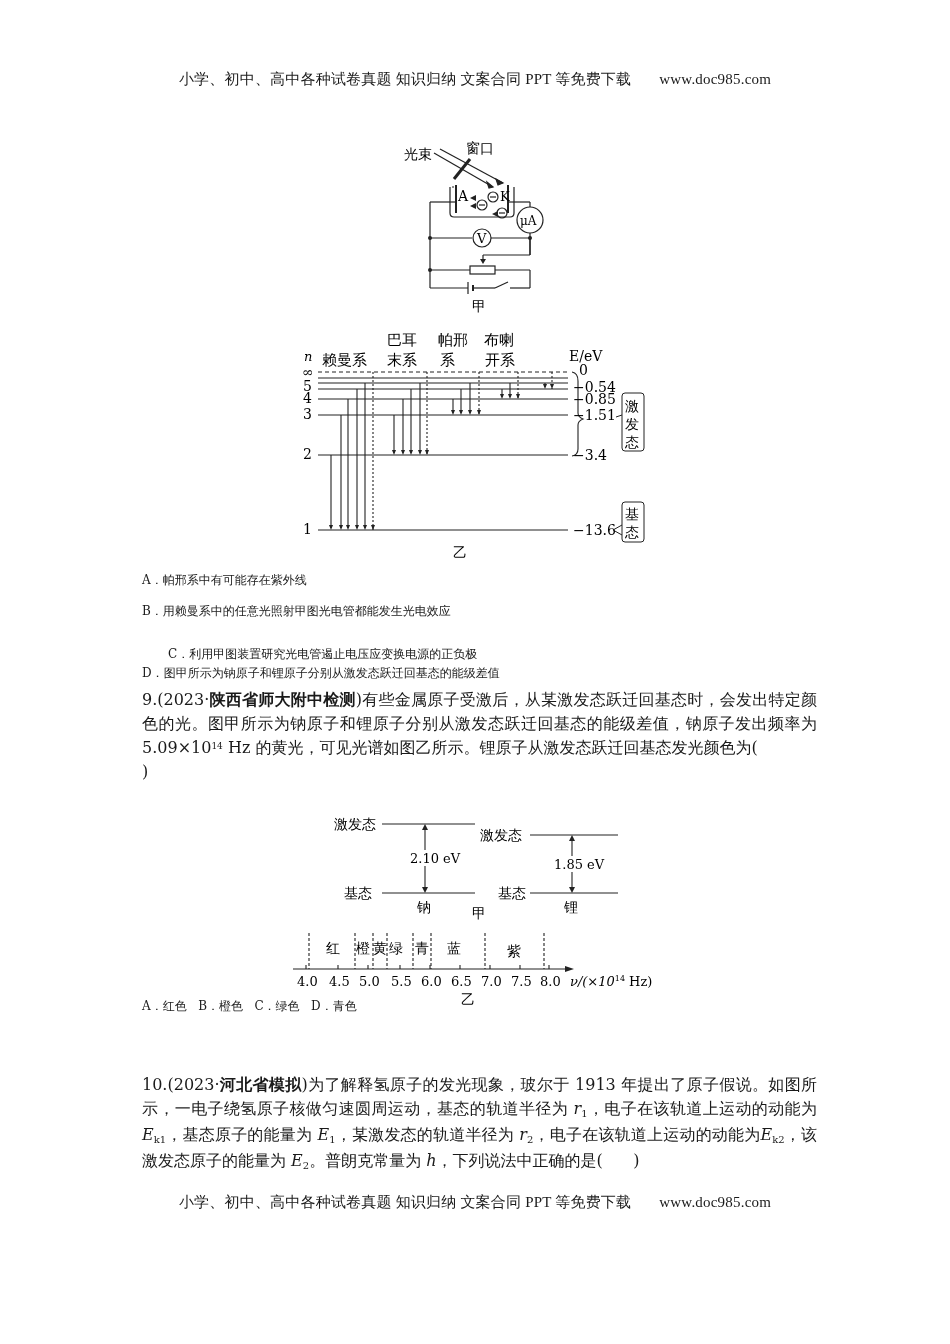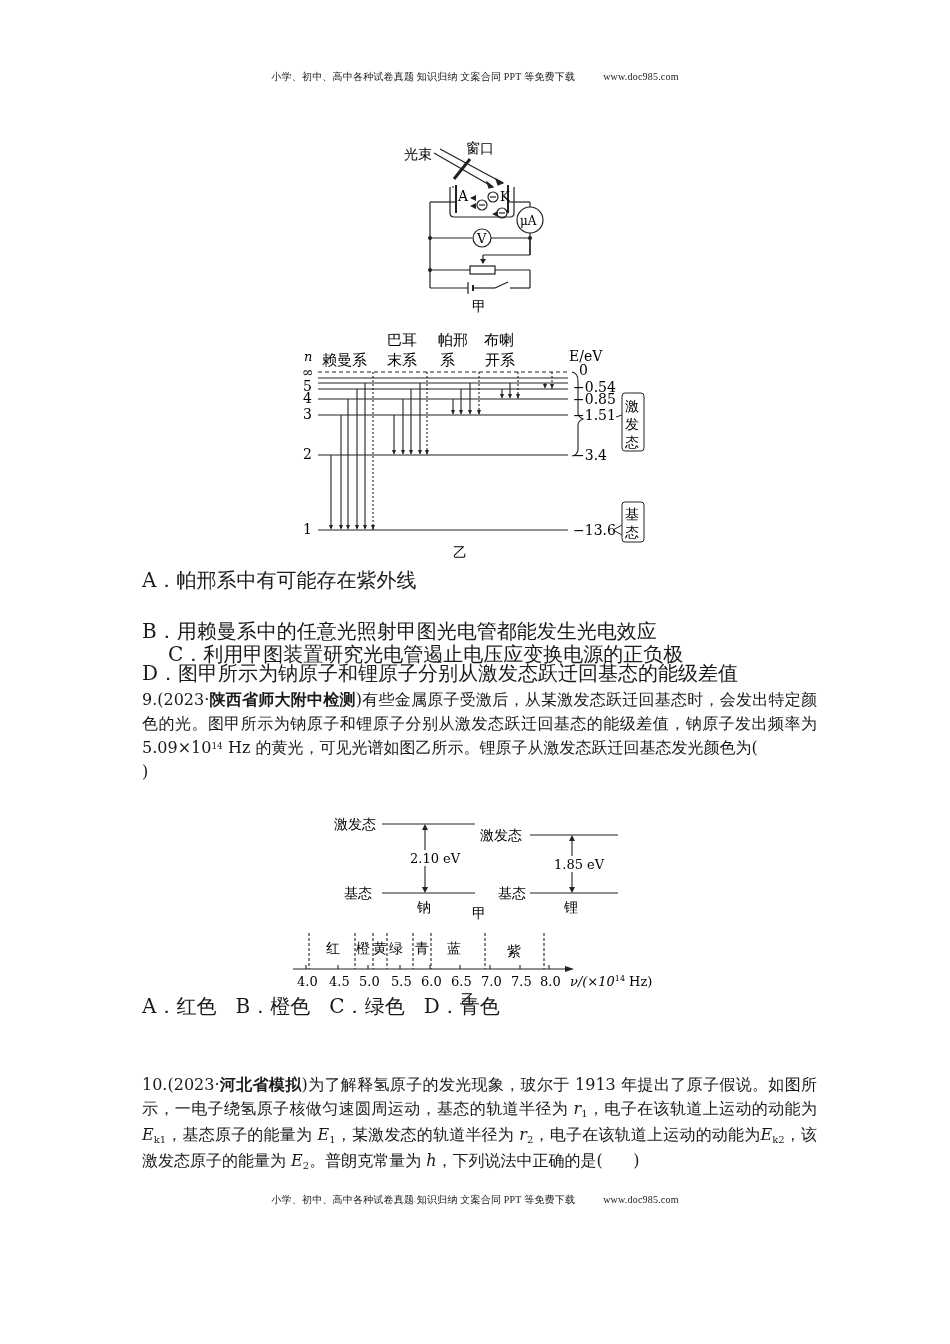--- a/index.html
+++ b/index.html
@@ -1,21 +1,21 @@
 <!DOCTYPE html>
 <html><head>
 <meta charset="utf-8">
 <style>
   html, body { margin:0; padding:0; background:#ffffff; }
   body { width:950px; height:1344px; position:relative; overflow:hidden;
          font-family:"DejaVu Serif","Liberation Serif",serif; color:#1a1a1a; }
-  .hdr { position:absolute; left:0; width:950px; text-align:center; font-size:10px;
+  .hdr { position:absolute; left:0; width:950px; text-align:center; font-size:15px;
          font-family:"Liberation Serif","DejaVu Serif",serif; letter-spacing:0.2px; }
   .hdr .url { margin-left:28px; }
-  .line { position:absolute; left:142px; font-size:20px; line-height:20px; white-space:nowrap; }
+  .line { position:absolute; left:142px; font-size:12px; line-height:20px; white-space:nowrap; }
   .para { position:absolute; left:142px; width:675px; font-size:16px; line-height:24px; text-align:justify; }
   .bold { font-weight:bold; }
   sup { font-size:9px; vertical-align:top; position:relative; top:-2px; }
   sub { font-size:10px; vertical-align:baseline; position:relative; top:3px; }
   .it { font-style:italic; }
   svg text { font-family:"DejaVu Serif","Liberation Serif",serif; }
   .fig { position:absolute; }
 </style>
 </head>
 <body>
@@ -180,21 +180,21 @@
   <path d="M332,90 L326,92" stroke="#222" fill="none"></path>
   <rect x="332" y="177" width="22" height="40" rx="3" fill="#fff" stroke="#222" stroke-width="1"></rect>
   <text x="335" y="194" font-size="14">基</text>
   <text x="335" y="212" font-size="14">态</text>
   <path d="M332,200 L323,205 L332,210" stroke="#222" fill="none"></path>
 
   <text x="163" y="232" font-size="14">乙</text>
 </svg>
 
 <div class="line" style="top:570px;"><span>A．</span><span>帕邢系中有可能存在紫外线</span></div>
-<div class="line" style="top:601px;margin-top:20px;"><span>B．</span><span>用赖曼系中的任意光照射甲图光电管都能发生光电效应</span></div>
+<div class="line" style="top:601px;"><span>B．</span><span>用赖曼系中的任意光照射甲图光电管都能发生光电效应</span></div>
 <div class="line" style="top:644px;margin-left:26px;"><span>C．</span><span>利用甲图装置研究光电管遏止电压应变换电源的正负极</span></div>
 <div class="line" style="top:663px;"><span>D．</span><span>图甲所示为钠原子和锂原子分别从激发态跃迁回基态的能级差值</span></div>
 
 <div class="para" style="top:688px;">
   <span>9.</span><span>(2023·</span><span class="bold">陕西省师大附中检测</span><span>)</span><span>有些金属原子受激后，从某激发态跃迁回基态时，会发出特定颜色的光。图甲所示为钠原子和锂原子分别从激发态跃迁回基态的能级差值，钠原子发出频率为 5.09×10</span><sup>14</sup><span> Hz 的黄光，可见光谱如图乙所示。锂原子从激发态跃迁回基态发光颜色为(</span><br><span>)</span>
 </div>
 
 <svg class="fig" style="left:320px;top:812px;" width="310" height="110">
   <g stroke="#222" stroke-width="1.1">
     <line x1="62" y1="12" x2="155" y2="12"></line>

